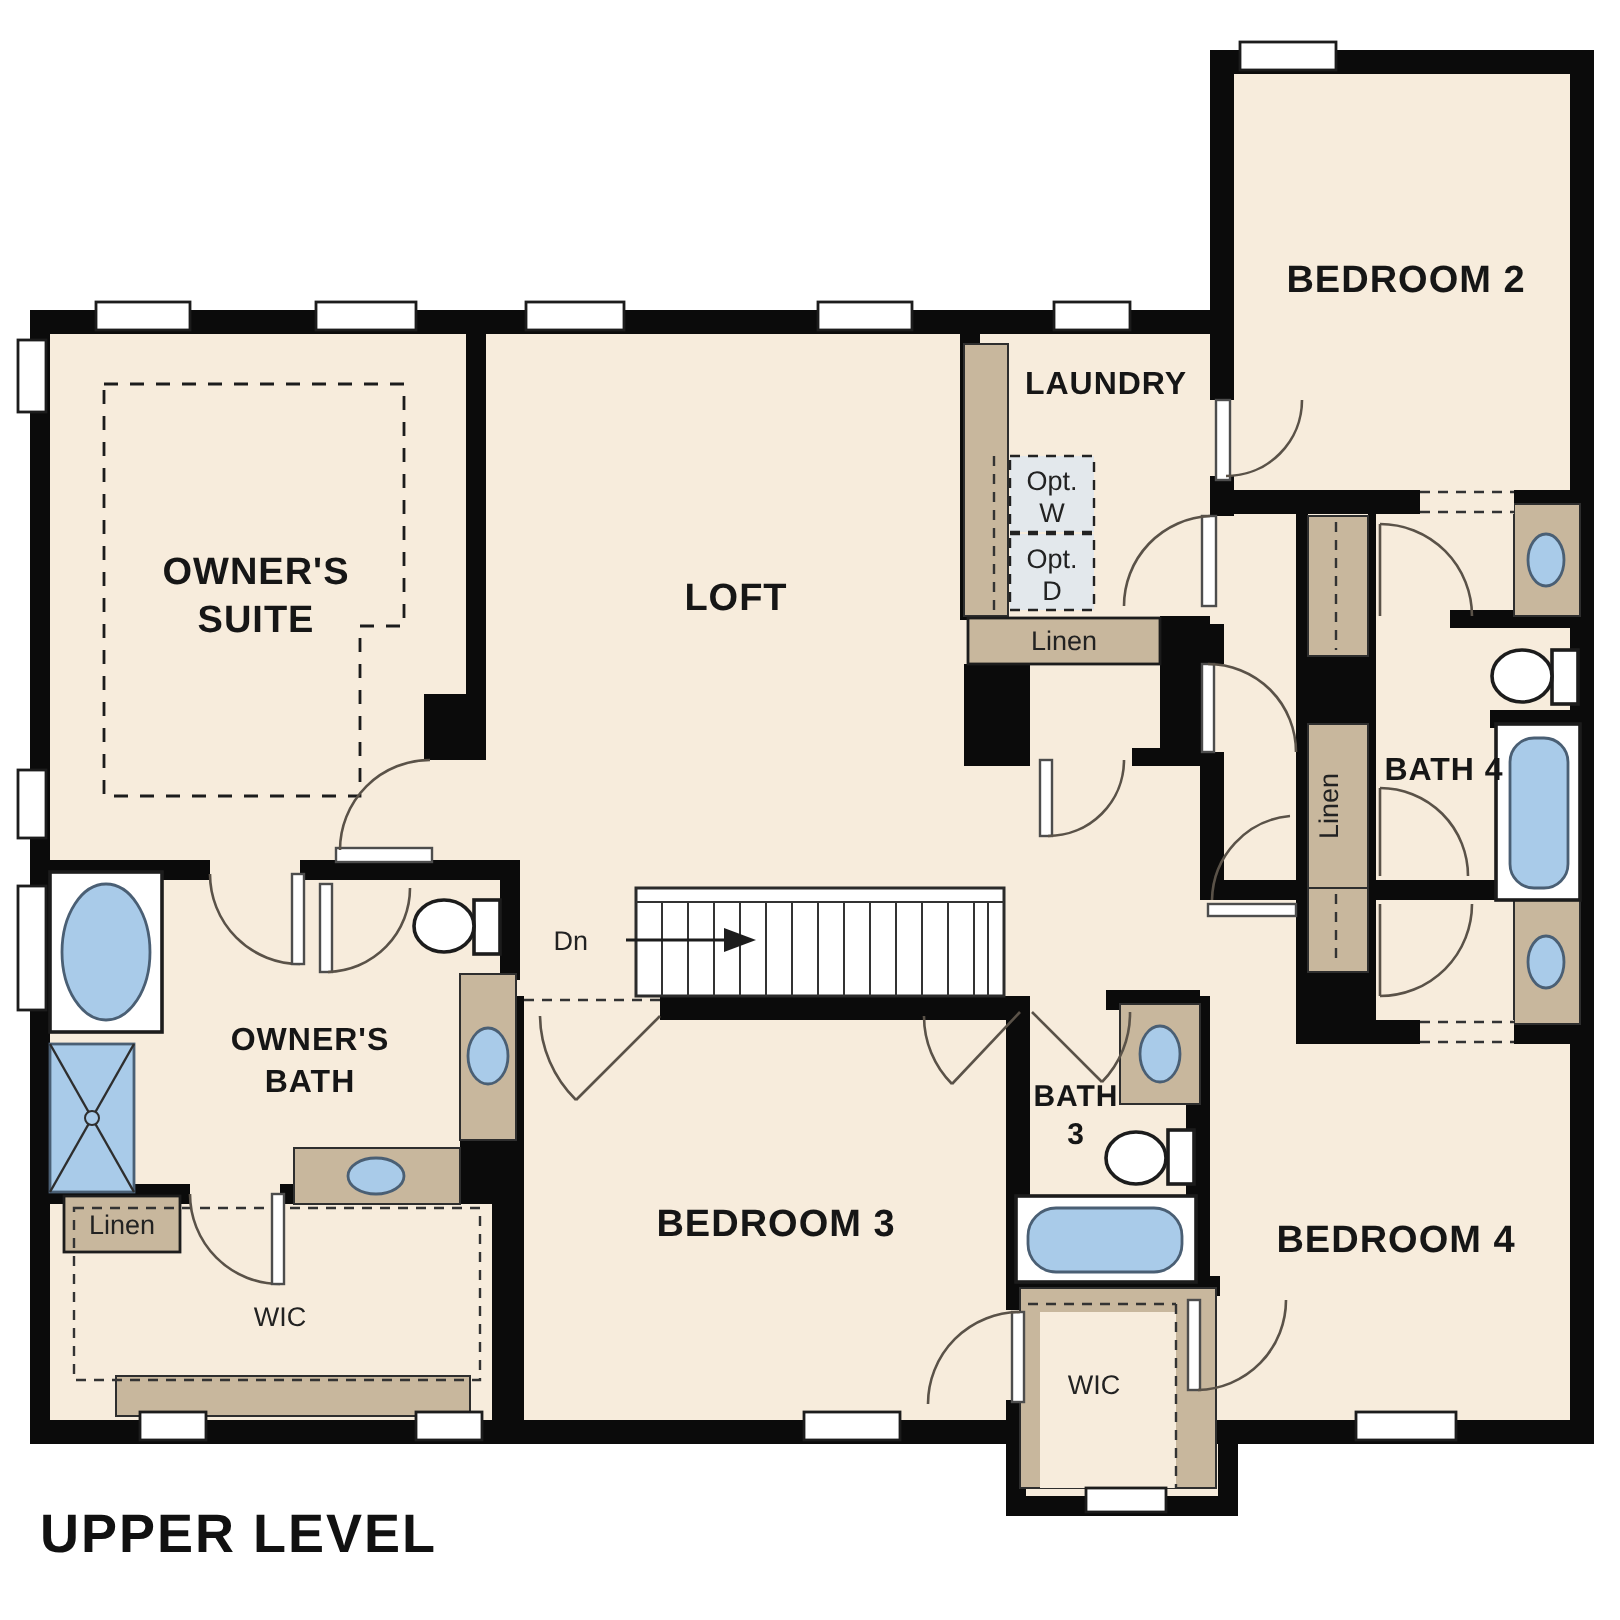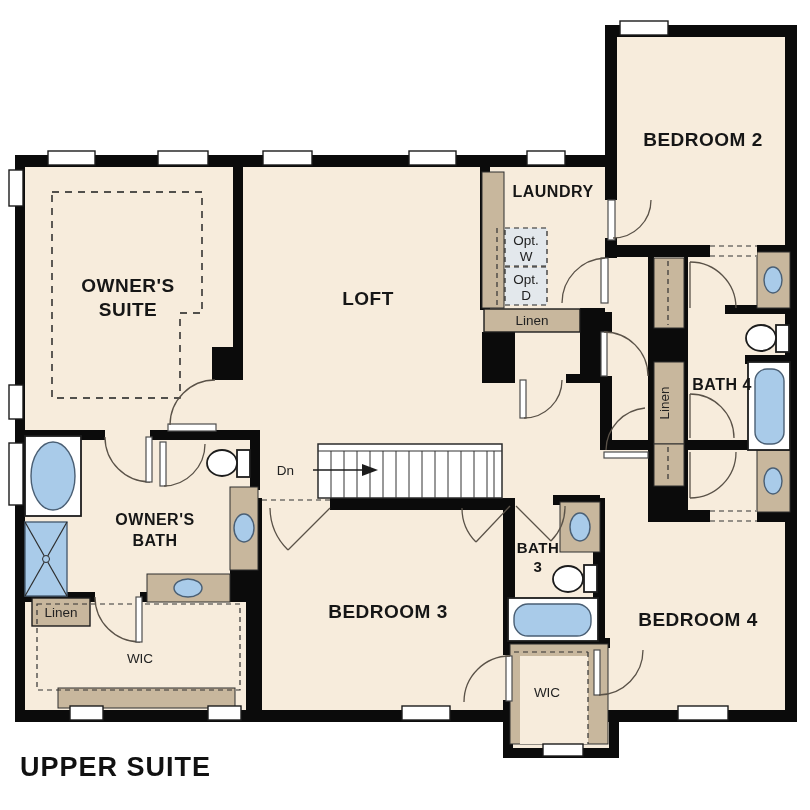--- a/index.html
+++ b/index.html
@@ -302,14 +302,14 @@
     <text class="small" x="532" y="325">Linen</text>
     <text class="small" x="61" y="617">Linen</text>
     <text class="small" x="669" y="403" transform="rotate(-90 669 403)">Linen</text>
     <text class="small" x="526" y="245">Opt.</text>
     <text class="small" x="526" y="261">W</text>
     <text class="small" x="526" y="284">Opt.</text>
     <text class="small" x="526" y="300">D</text>
   </g>
 </svg>
 
-<div class="title">UPPER SUITE</div>
+<div class="title">UPPER LEVEL</div>
 </div>
 
 </body></html>

